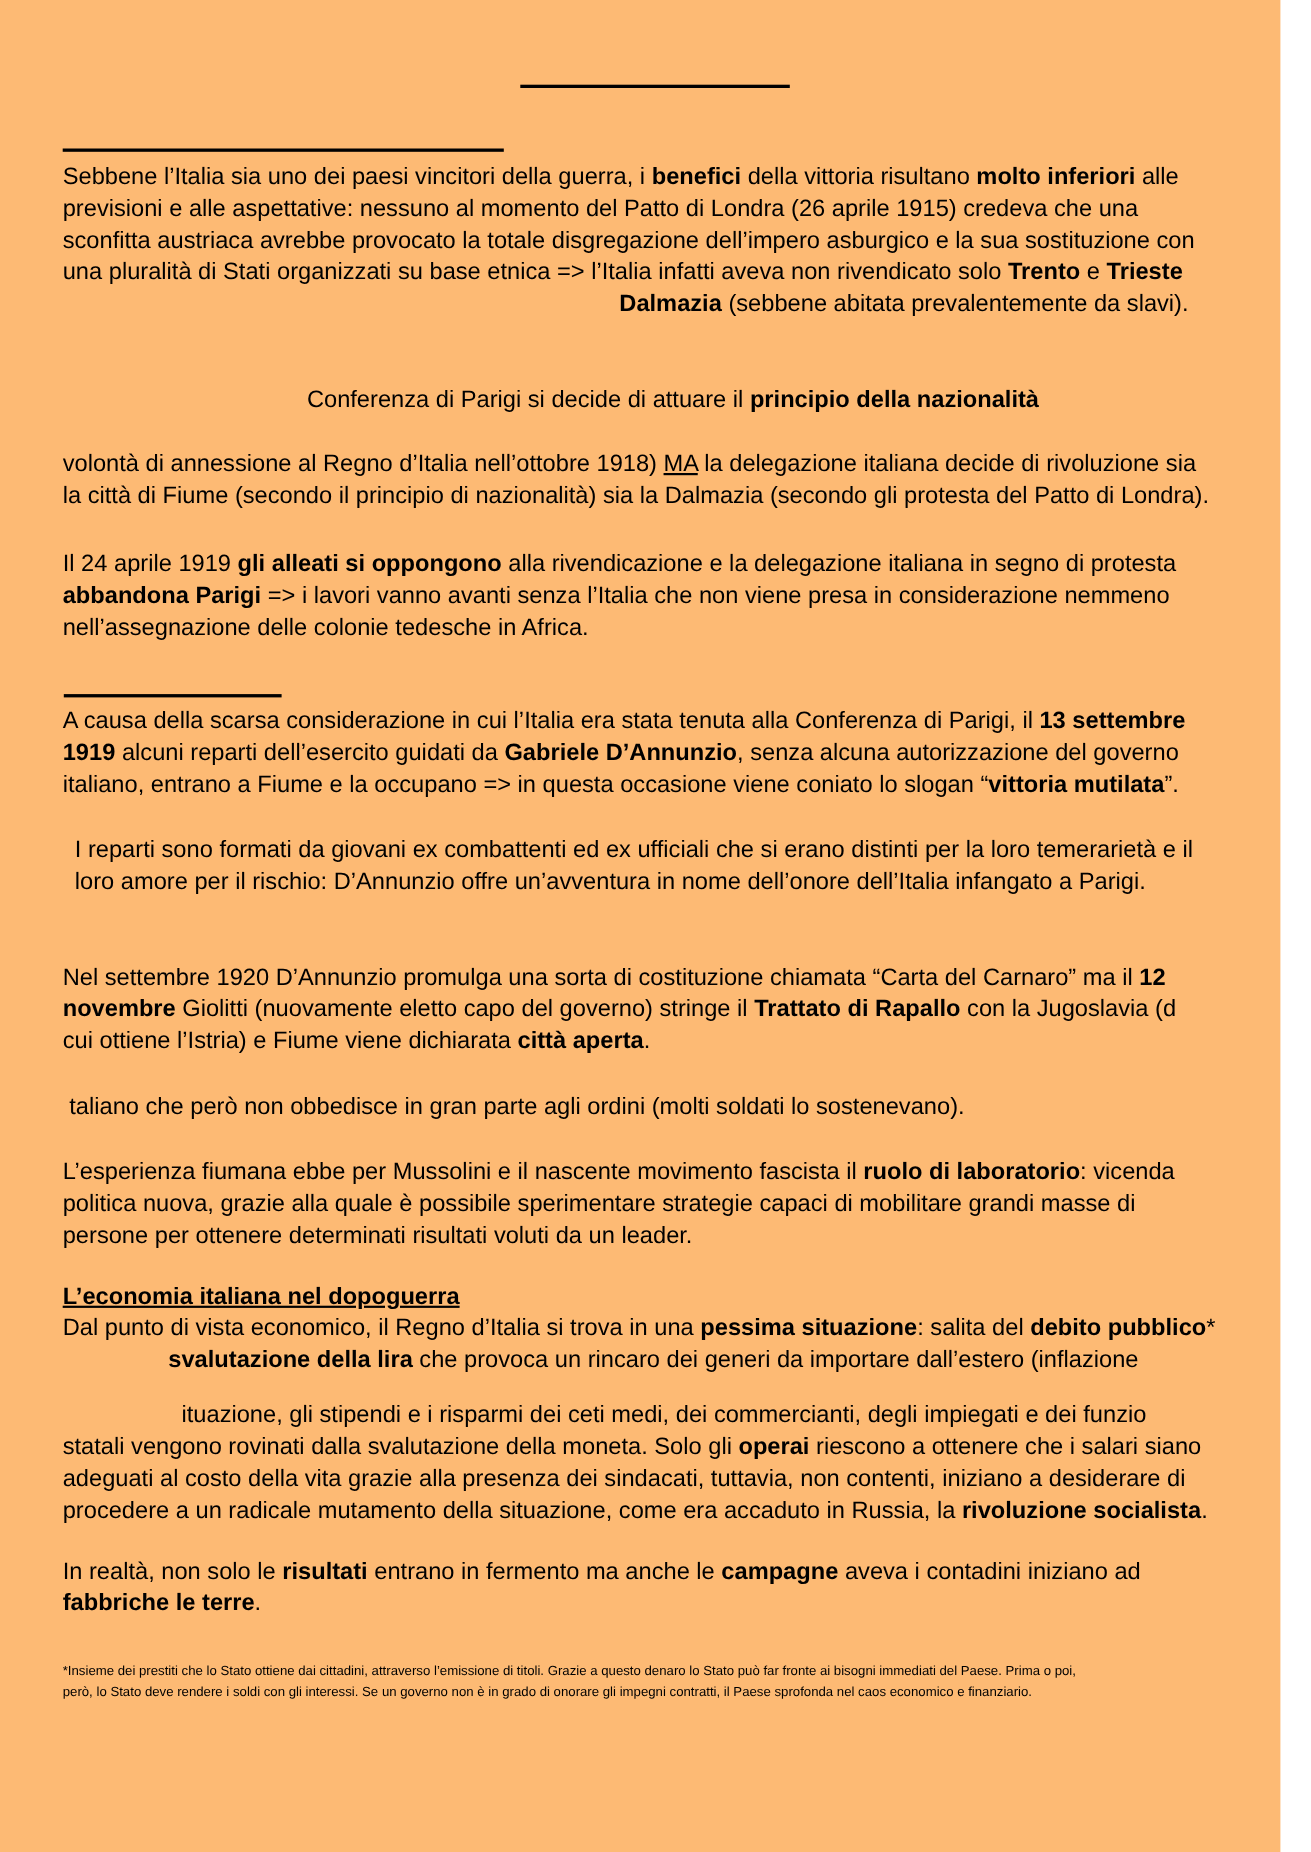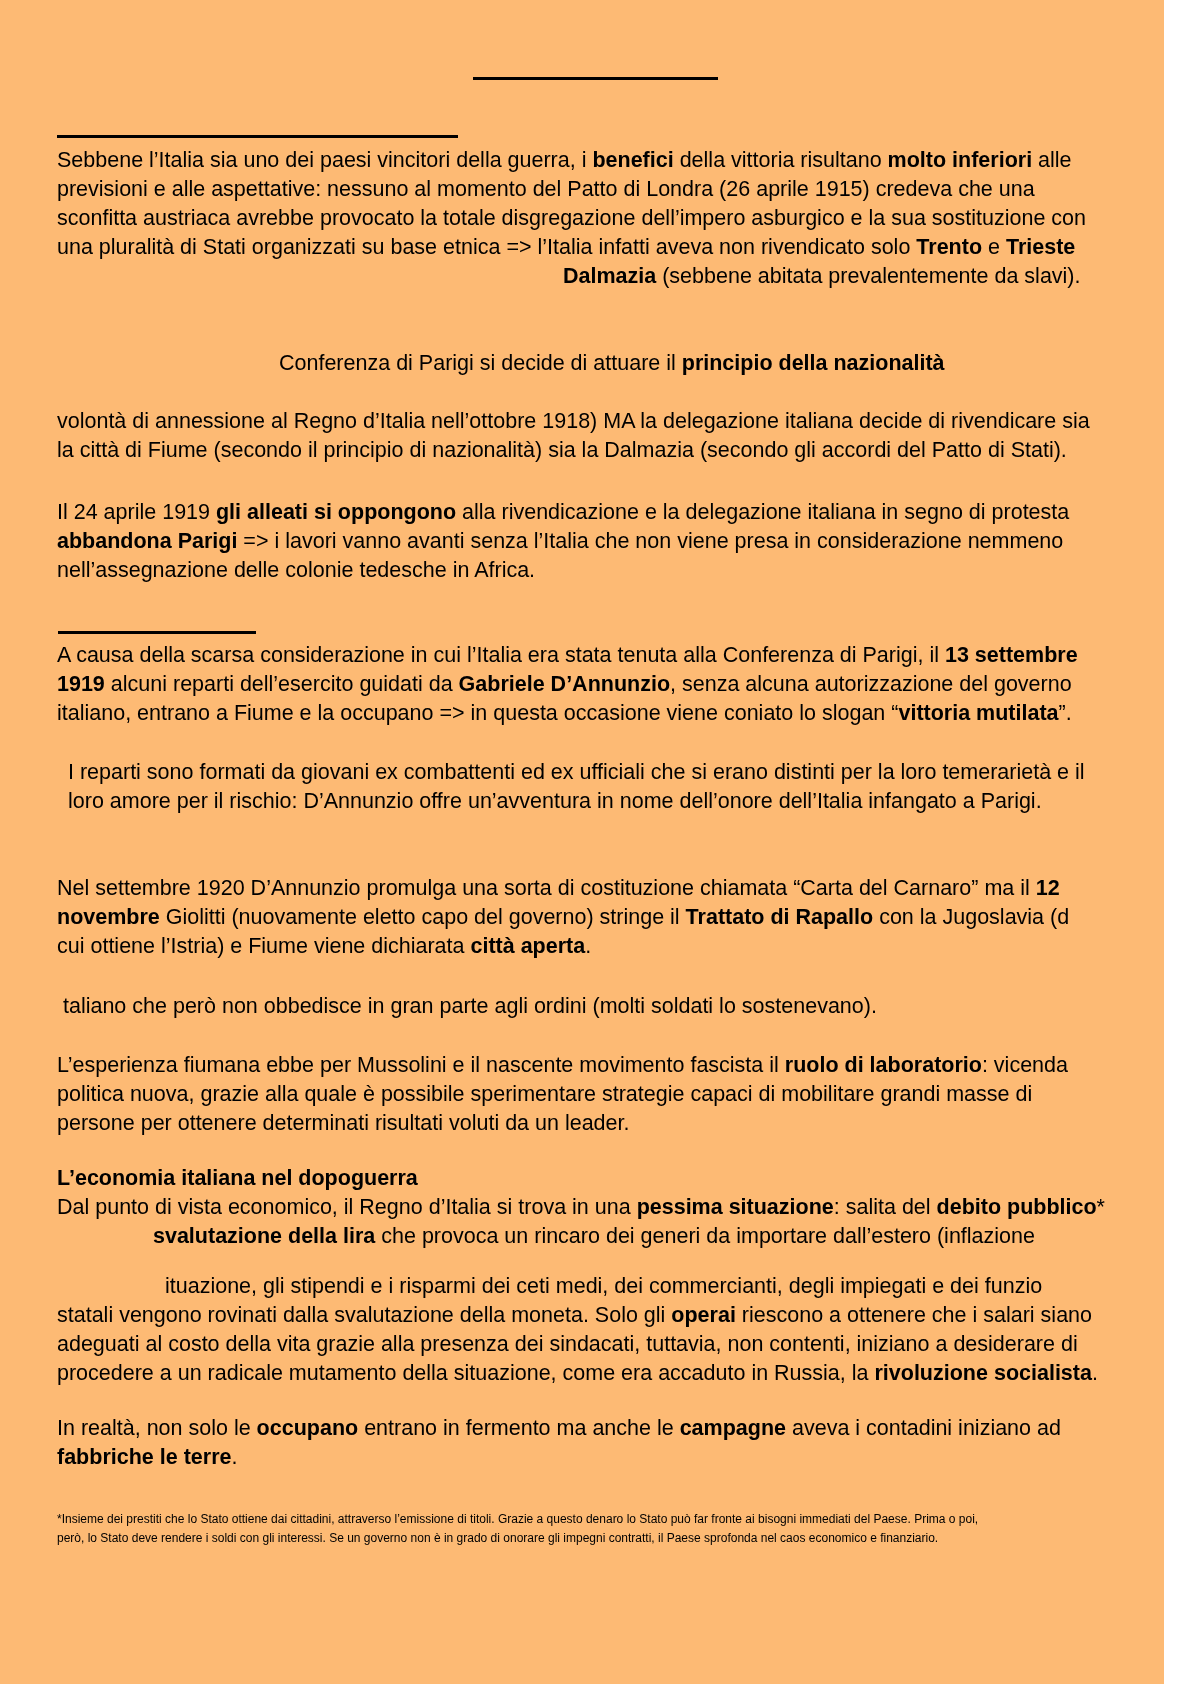--- a/index.html
+++ b/index.html
@@ -16,37 +16,37 @@
     line-height: 29px;
     white-space: pre;
   }
   .para.footnote {
     font-size: 12px;
     line-height: 19px;
   }
   .line { white-space: pre; }
   .b { font-weight: bold; }
   .i { }
-  .u { }
+  .u { text-decoration: underline; }
   .hrule { position: absolute; background: #000000; }
 </style>
 </head>
 <body>
 
 <div class="page" id="page" style="width: 1164px; height: 1684px; background: #fdba74; color: rgb(0, 0, 0);">
     <div class="hrule" style="left: 473px; top: 77px; width: 245px; height: 3px;"></div>
     <div class="hrule" style="left: 57px; top: 135px; width: 401px; height: 3px;"></div>
     <div class="para" style="left: 57px; top: 146px;"><div class="line"><span>Sebbene l’Italia sia uno dei paesi vincitori della guerra, i </span><span class="b">benefici</span><span> della vittoria risultano </span><span class="b">molto inferiori</span><span> alle</span></div><div class="line"><span>previsioni e alle aspettative: nessuno al momento del Patto di Londra (26 aprile 1915) credeva che una</span></div><div class="line"><span>sconfitta austriaca avrebbe provocato la totale disgregazione dell’impero asburgico e la sua sostituzione con</span></div><div class="line"><span>una pluralità di Stati organizzati su base etnica =&gt; l’Italia infatti aveva non rivendicato solo </span><span class="b">Trento</span><span> e </span><span class="b">Trieste</span></div><div class="line" style="margin-left: 506px;"><span class="b">Dalmazia</span><span> (sebbene abitata prevalentemente da slavi).</span></div></div>
     <div class="para" style="left: 279px; top: 321px; margin-top: 28px;"><div class="line"><span>Conferenza di Parigi si decide di attuare il </span><span class="b">principio della nazionalità</span></div></div>
-    <div class="para" style="left: 57px; top: 407px;"><div class="line"><span>volontà di annessione al Regno d’Italia nell’ottobre 1918) </span><span class="u">MA</span><span> la delegazione italiana decide di rivendicare sia</span></div><div class="line"><span>la città di Fiume (secondo il principio di nazionalità) sia la Dalmazia (secondo gli accordi del Patto di Stati).</span></div></div>
+    <div class="para" style="left: 57px; top: 407px;"><div class="line"><span>volontà di annessione al Regno d’Italia nell’ottobre 1918) </span><span class="u">MA</span><span> la delegazione italiana decide di rivoluzione sia</span></div><div class="line"><span>la città di Fiume (secondo il principio di nazionalità) sia la Dalmazia (secondo gli protesta del Patto di Londra).</span></div></div>
     <div class="para" style="left: 57px; top: 498px;"><div class="line"><span>Il 24 aprile 1919 </span><span class="b">gli alleati si oppongono</span><span> alla rivendicazione e la delegazione italiana in segno di protesta</span></div><div class="line"><span class="b">abbandona Parigi</span><span> =&gt; i lavori vanno avanti senza l’Italia che non viene presa in considerazione nemmeno</span></div><div class="line"><span>nell’assegnazione delle colonie tedesche in Africa.</span></div></div>
     <div class="hrule" style="left: 58px; top: 631px; width: 198px; height: 3px;"></div>
     <div class="para" style="left: 57px; top: 641px;"><div class="line"><span>A causa della scarsa considerazione in cui l’Italia era stata tenuta alla Conferenza di Parigi, il </span><span class="b">13 settembre</span></div><div class="line"><span class="b">1919</span><span> alcuni reparti dell’esercito guidati da </span><span class="b">Gabriele D’Annunzio</span><span>, senza alcuna autorizzazione del governo</span></div><div class="line"><span>italiano, entrano a Fiume e la occupano =&gt; in questa occasione viene coniato lo slogan “</span><span class="b">vittoria mutilata</span><span>”.</span></div></div>
     <div class="para" style="left: 68px; top: 758px;"><div class="line"><span>I reparti sono formati da giovani ex combattenti ed ex ufficiali che si erano distinti per la loro temerarietà e il</span></div><div class="line"><span>loro amore per il rischio: D’Annunzio offre un’avventura in nome dell’onore dell’Italia infangato a Parigi.</span></div></div>
     <div class="para" style="left: 57px; top: 874px;"><div class="line"><span>Nel settembre 1920 D’Annunzio promulga una sorta di costituzione chiamata </span><span class="i">“Carta del Carnaro”</span><span> ma il </span><span class="b">12</span></div><div class="line"><span class="b">novembre</span><span> Giolitti (nuovamente eletto capo del governo) stringe il </span><span class="b">Trattato di Rapallo</span><span> con la Jugoslavia (d</span></div><div class="line"><span>cui ottiene l’Istria) e Fiume viene dichiarata </span><span class="b">città aperta</span><span>.</span></div></div>
     <div class="para" style="left: 57px; top: 992px;"><div class="line"><span> taliano che però non obbedisce in gran parte agli ordini (molti soldati lo sostenevano).</span></div></div>
     <div class="para" style="left: 57px; top: 1051px;"><div class="line"><span>L’esperienza fiumana ebbe per Mussolini e il nascente movimento fascista il </span><span class="b">ruolo di laboratorio</span><span>: vicenda</span></div><div class="line"><span>politica nuova, grazie alla quale è possibile sperimentare strategie capaci di mobilitare grandi masse di</span></div><div class="line"><span>persone per ottenere determinati risultati voluti da un leader.</span></div></div>
     <div class="para" style="left: 57px; top: 1164px;"><div class="line"><span class="b u">L’economia italiana nel dopoguerra</span></div></div>
     <div class="para" style="left: 57px; top: 1193px;"><div class="line"><span>Dal punto di vista economico, il Regno d’Italia si trova in una </span><span class="b">pessima situazione</span><span>: salita del </span><span class="b">debito pubblico</span><span>*</span></div><div class="line" style="margin-left: 96px;"><span class="b">svalutazione della lira</span><span> che provoca un rincaro dei generi da importare dall’estero (inflazione</span></div></div>
     <div class="para" style="left: 57px; top: 1272px;"><div class="line" style="margin-left: 108px;"><span>ituazione, gli stipendi e i risparmi dei ceti medi, dei commercianti, degli impiegati e dei funzio</span></div><div class="line"><span>statali vengono rovinati dalla svalutazione della moneta. Solo gli </span><span class="b">operai</span><span> riescono a ottenere che i salari siano</span></div><div class="line"><span>adeguati al costo della vita grazie alla presenza dei sindacati, tuttavia, non contenti, iniziano a desiderare di</span></div><div class="line"><span>procedere a un radicale mutamento della situazione, come era accaduto in Russia, la </span><span class="b">rivoluzione socialista</span><span>.</span></div></div>
-    <div class="para" style="left: 57px; top: 1414px;"><div class="line"><span>In realtà, non solo le </span><span class="b">occupano</span><span> entrano in fermento ma anche le </span><span class="b">campagne</span><span> aveva i contadini iniziano ad</span></div><div class="line"><span class="b">fabbriche le terre</span><span>.</span></div></div>
+    <div class="para" style="left: 57px; top: 1414px;"><div class="line"><span>In realtà, non solo le </span><span class="b">risultati</span><span> entrano in fermento ma anche le </span><span class="b">campagne</span><span> aveva i contadini iniziano ad</span></div><div class="line"><span class="b">fabbriche le terre</span><span>.</span></div></div>
     <div class="para footnote" style="left: 57px; top: 1510px;"><div class="line"><span>*Insieme dei prestiti che lo Stato ottiene dai cittadini, attraverso l’emissione di titoli. Grazie a questo denaro lo Stato può far fronte ai bisogni immediati del Paese. Prima o poi,</span></div><div class="line"><span>però, lo Stato deve rendere i soldi con gli interessi. Se un governo non è in grado di onorare gli impegni contratti, il Paese sprofonda nel caos economico e finanziario.</span></div></div>
   </div>
 
 </body></html>

